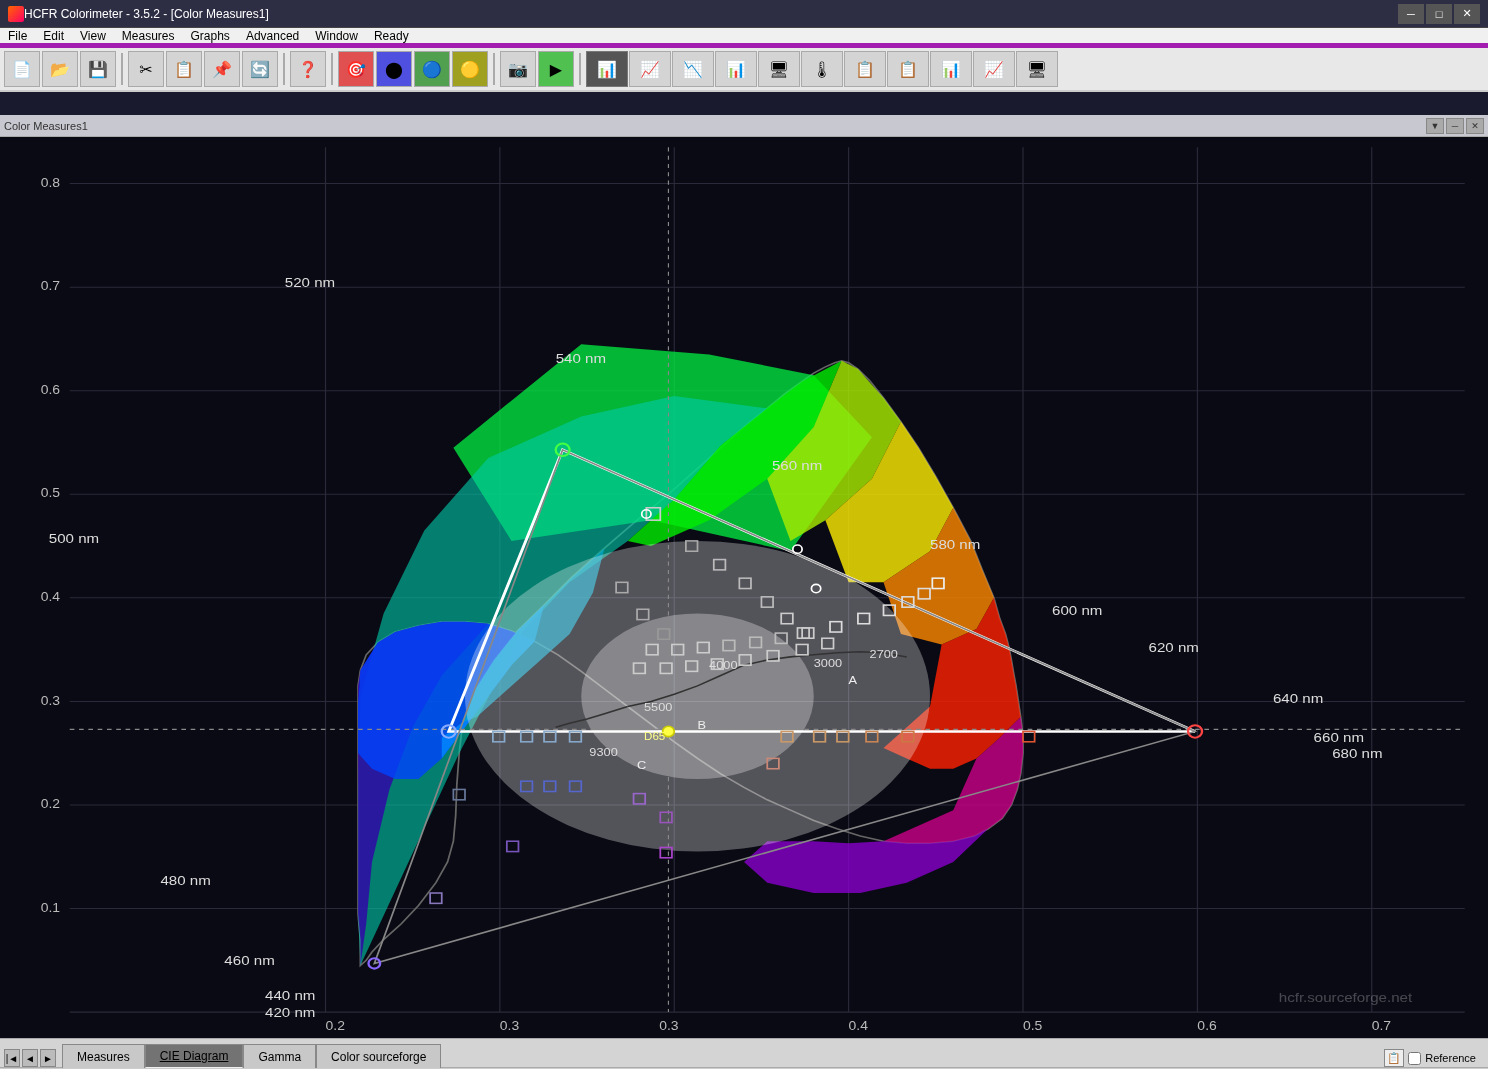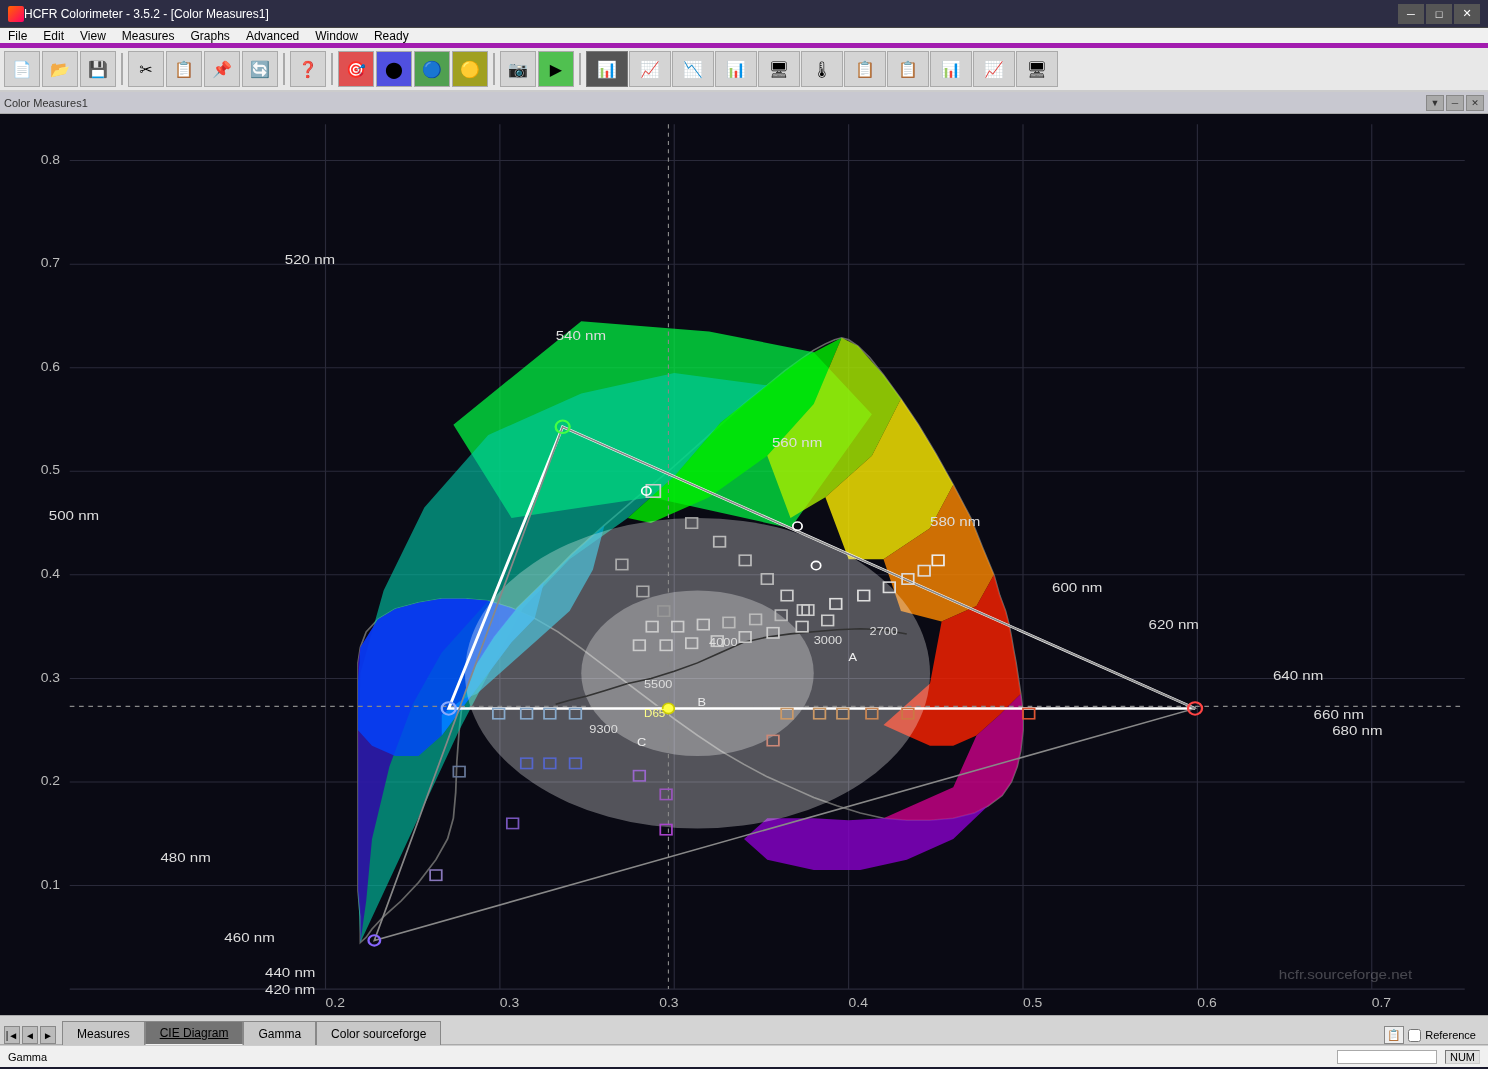--- a/index.html
+++ b/index.html
@@ -63,20 +63,21 @@
 
     
     .inner-title-bar {
       background: #c8c8d0;
       height: 22px;
       display: flex;
       align-items: center;
       justify-content: space-between;
       padding: 0 4px;
       border-bottom: 1px solid #aaa;
+      margin-top: 23px;
     }
     .inner-title-text { font-size: 11px; color: #333; }
     .inner-controls { display: flex; gap: 2px; }
     .inner-btn {
       width: 18px;
       height: 16px;
       background: #aaa;
       border: 1px solid #888;
       font-size: 9px;
       cursor: pointer;

